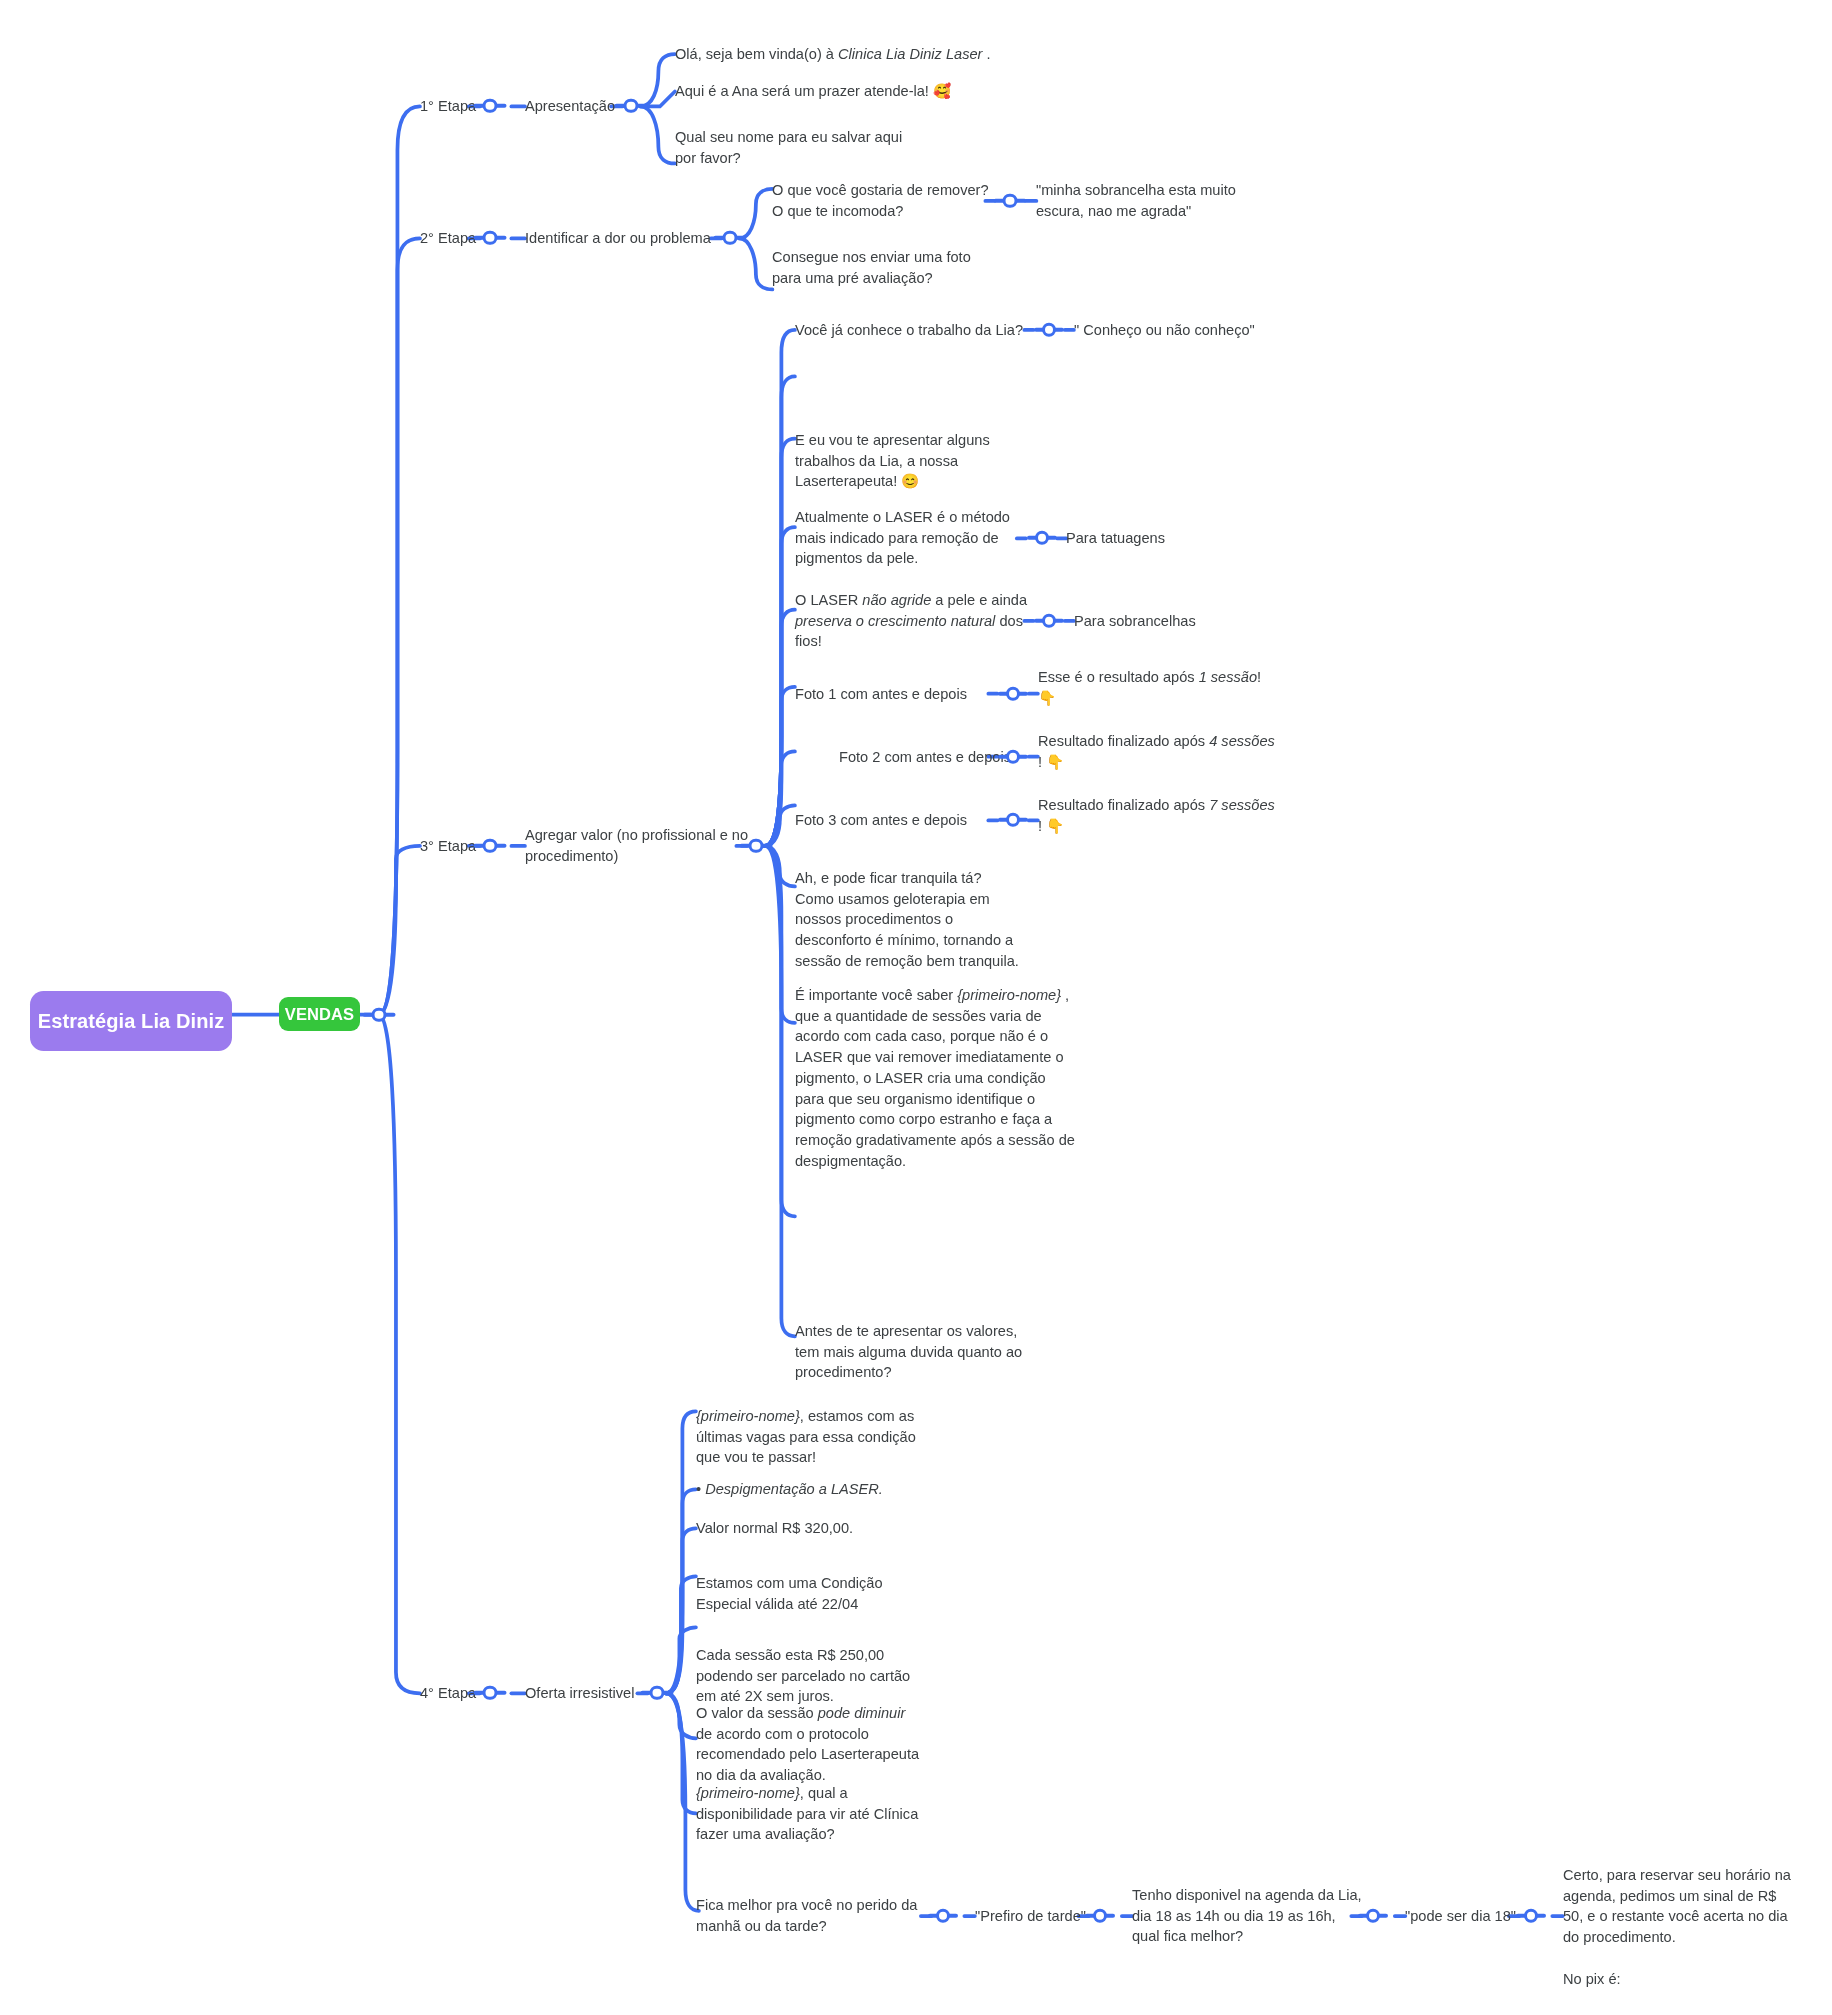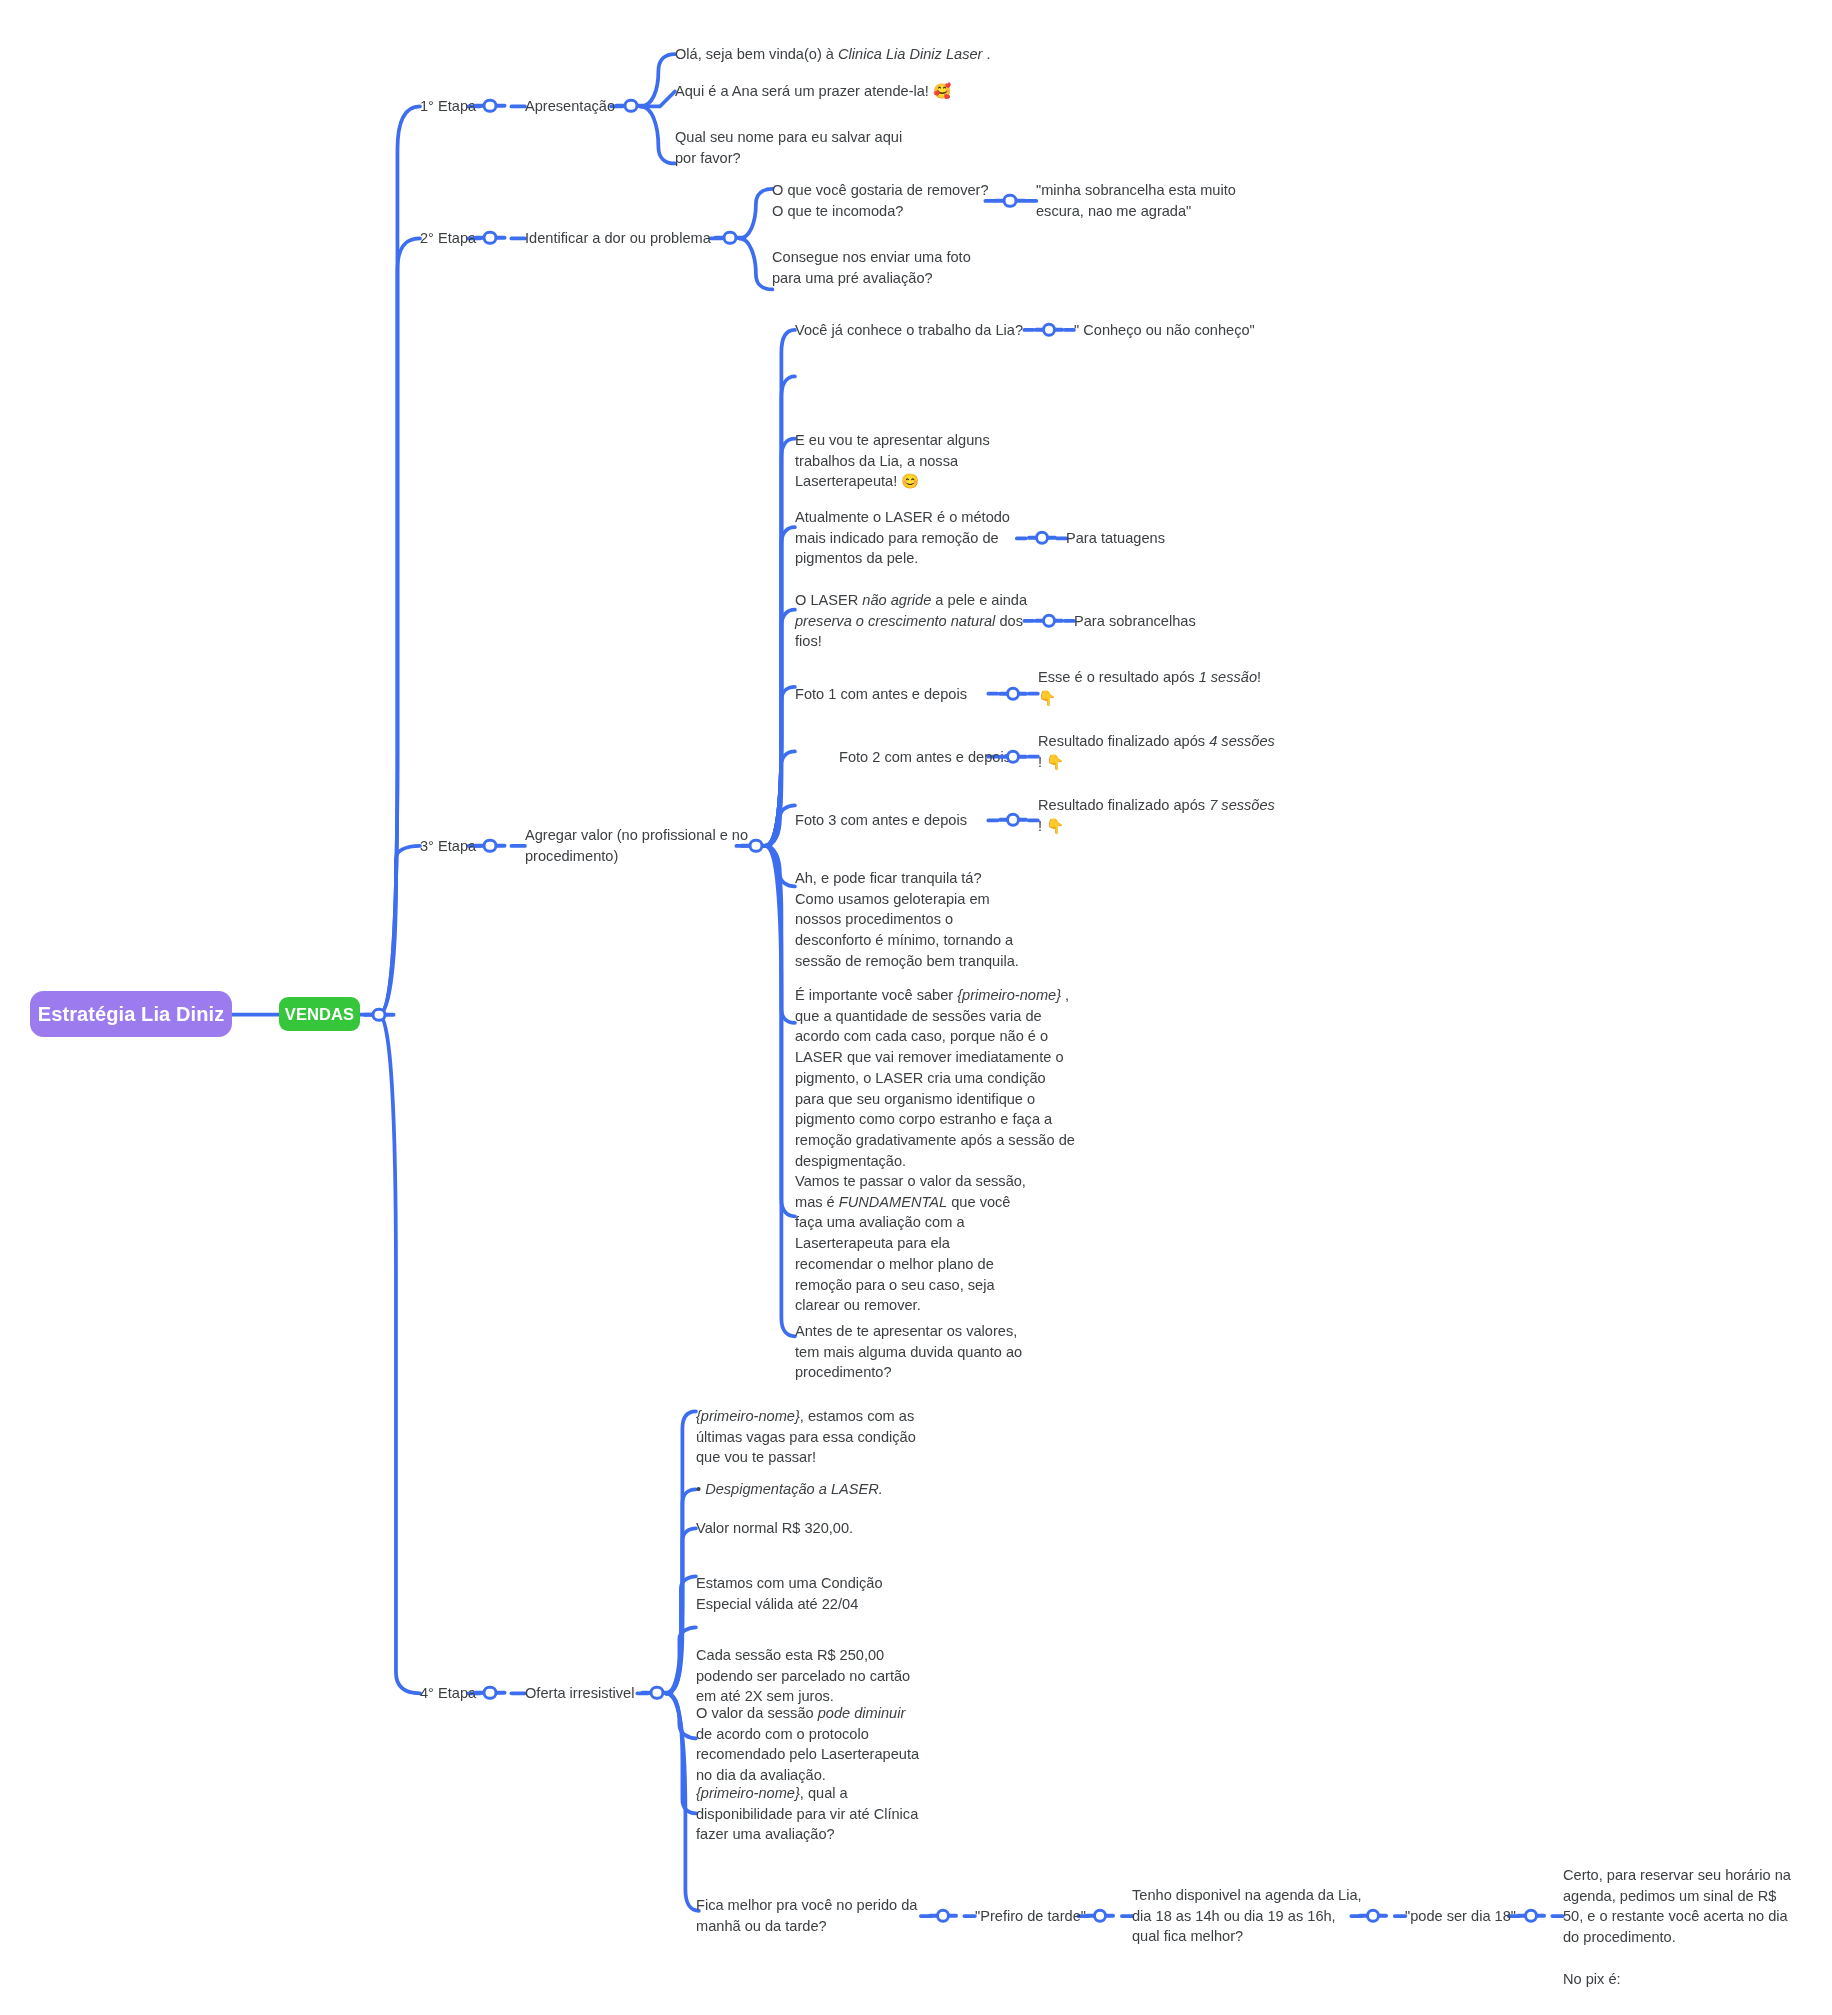--- a/index.html
+++ b/index.html
@@ -29,21 +29,21 @@
     align-items: center;
     justify-content: center;
     border-radius: 13.5px;
     color: #ffffff;
     font-weight: bold;
     letter-spacing: 0.1px;
     white-space: nowrap;
   }
   .root-main {
     left: 30px; top: 991px;
-    width: 202px; height: 46px;
+    width: 202px; height: 60px;
     background: #9B7BEE;
     font-size: 20px;
   }
   .root-branch {
     left: 279px; top: 997px;
     width: 81px; height: 34px;
     background: #35C63C;
     font-size: 16.5px;
     border-radius: 9px;
   }
@@ -295,27 +295,20 @@
   <div class="tnode" style="left:795px; top:985px;">É importante você saber <em>{primeiro-nome}</em> ,
 que a quantidade de sessões varia de
 acordo com cada caso, porque não é o
 LASER que vai remover imediatamente o
 pigmento, o LASER cria uma condição
 para que seu organismo identifique o
 pigmento como corpo estranho e faça a
 remoção gradativamente após a sessão de
 despigmentação.</div>
 
-  <div class="tnode" style="left:795px; top:1171px;">Vamos te passar o valor da sessão,
-mas é <em>FUNDAMENTAL</em> que você
-faça uma avaliação com a
-Laserterapeuta para ela
-recomendar o melhor plano de
-remoção para o seu caso, seja
-clarear ou remover.</div>
 
   <div class="tnode" style="left:795px; top:1321px;">Antes de te apresentar os valores,
 tem mais alguma duvida quanto ao
 procedimento?</div>
 
   <div class="tnode mid" style="left:420px; top:1693px;">4° Etapa</div>
   <div class="conn" style="left:490px; top:1693px;">
     <span class="bar"></span>
     <span class="ring"></span>
   </div>

